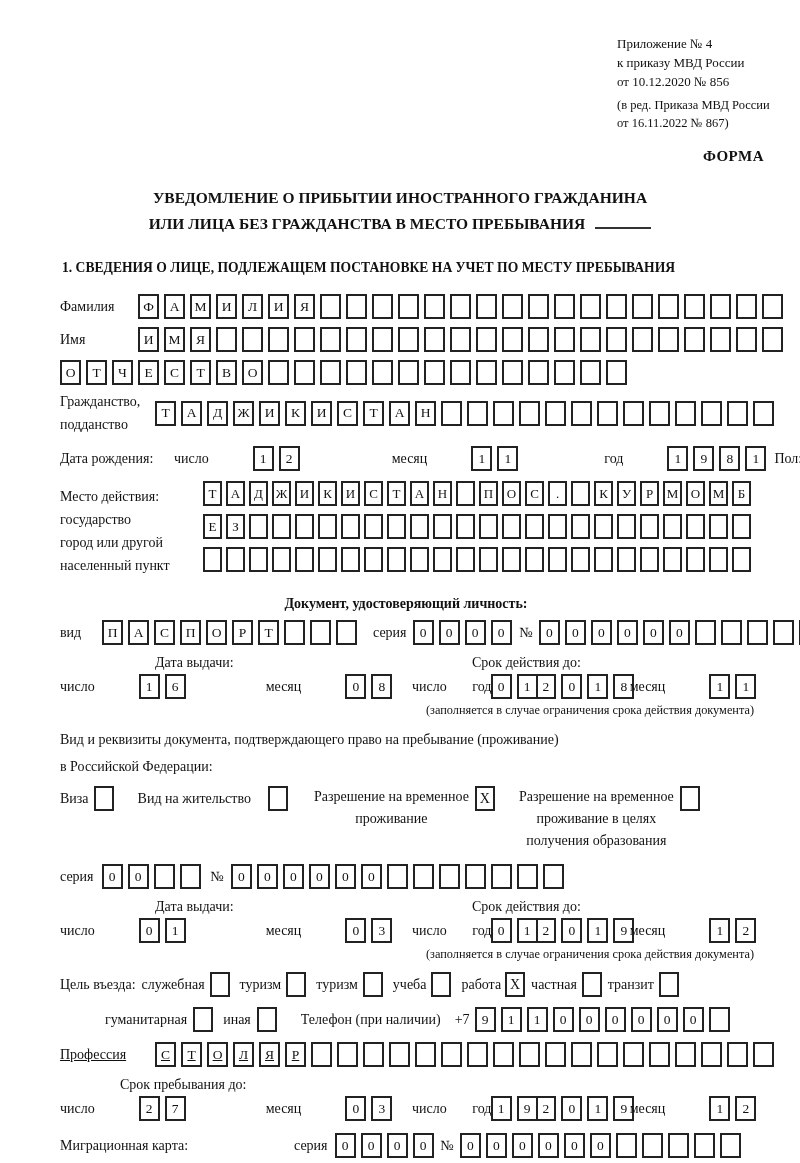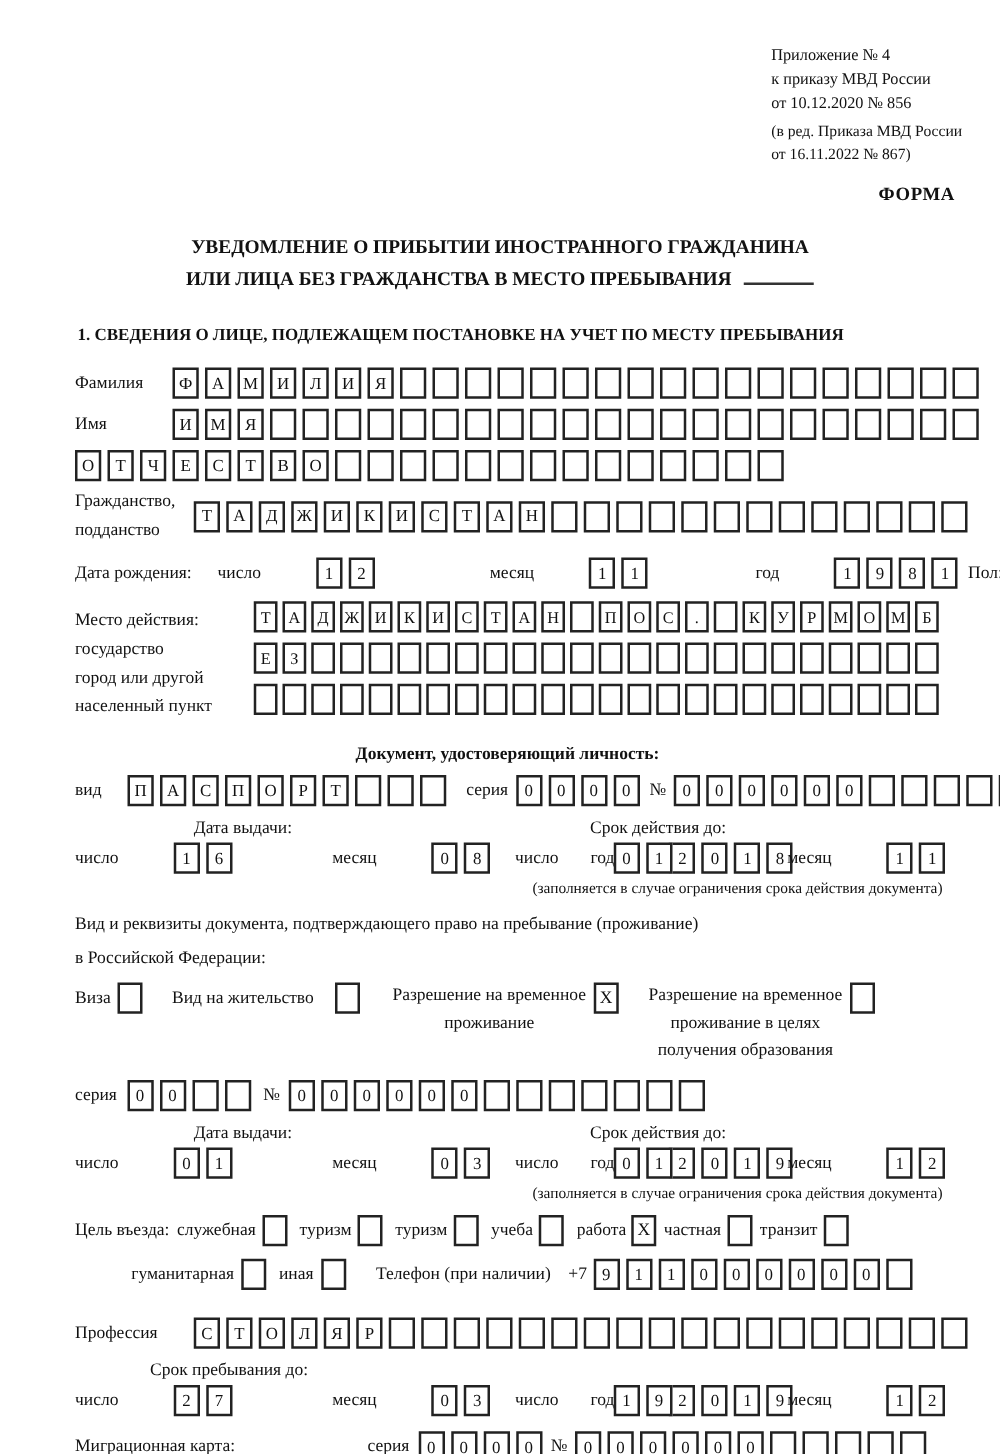--- a/index.html
+++ b/index.html
@@ -554,21 +554,21 @@
         <span class="cell">0</span>
         <span class="cell">0</span>
         <span class="cell">0</span>
         <span class="cell">0</span>
         <span class="cell">0</span>
         <span class="cell">0</span>
         <span class="cell"></span>
       </span>
   </div>
 
-  <div class="frow" style="margin-top:22px;">
+  <div class="frow" style="margin-top:10px;text-decoration:underline;">
     <span class="lbl w95">Профессия</span>
     <span class="cells">
         <span class="cell">С</span>
         <span class="cell">Т</span>
         <span class="cell">О</span>
         <span class="cell">Л</span>
         <span class="cell">Я</span>
         <span class="cell">Р</span>
         <span class="cell"></span>
         <span class="cell"></span>

